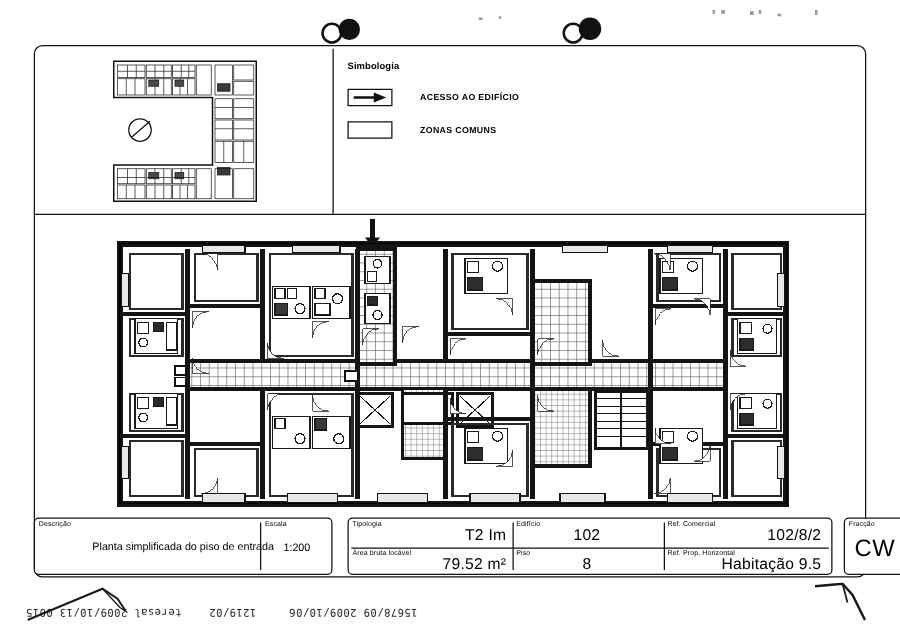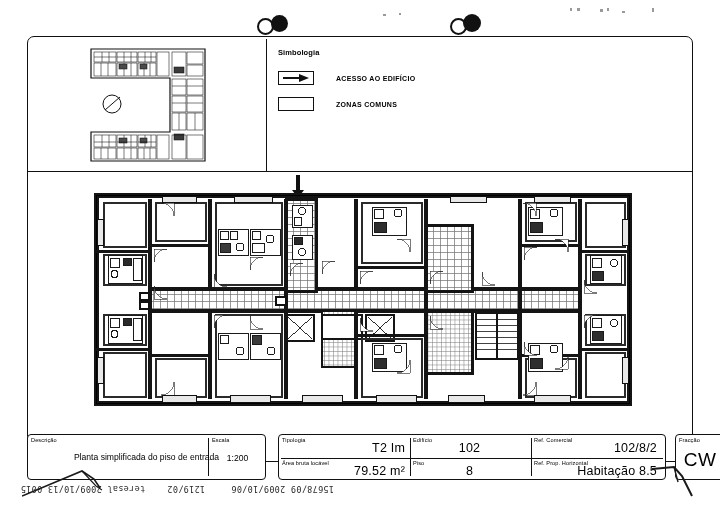--- a/index.html
+++ b/index.html
@@ -38,21 +38,21 @@
   .legend-sym svg{display:block;}
   .legend-lbl{font-size:7px;font-weight:bold;margin-left:22px;
               letter-spacing:.3px;}
 
   
   #plan-area{position:absolute;left:0;top:136px;right:0;bottom:0;overflow:hidden;}
   #entrance-arrow{position:absolute;left:263px;top:2px;}
   #floorplan{position:absolute;left:62px;top:16px;}
 
   
-  #titleblock{position:absolute;left:27px;top:434px;width:666px;height:56px;}
+  #titleblock{position:absolute;left:27px;top:414px;width:666px;height:56px;}
   .tb-box{position:absolute;border:1.2px solid #111;border-radius:4px;
           background:#fff;box-sizing:border-box;}
   .tb-cellhead{position:absolute;font-size:5.6px;left:3px;top:2px;
                letter-spacing:.1px;}
   .tb-val{position:absolute;right:6px;bottom:1px;font-size:12.5px;
           letter-spacing:.2px;}
   .vline{position:absolute;top:3px;bottom:3px;width:0;border-left:1px solid #111;}
   .hline{position:absolute;left:2px;right:2px;height:0;border-top:1px solid #111;}
 
   
@@ -457,21 +457,21 @@
     <div class="tb-cellhead" style="left:255px;">Ref. Comercial</div>
     <div class="tb-val" style="right:8px;top:6px;bottom:auto;">102/8/2</div>
 
     <div class="tb-cellhead" style="top:25px;">Área bruta locável</div>
     <div class="tb-val" style="right:260px;top:29px;bottom:auto;">79.52 m²</div>
 
     <div class="tb-cellhead" style="left:134px;top:25px;">Piso</div>
     <div class="tb-val" style="left:131px;right:136px;top:29px;bottom:auto;text-align:center;">8</div>
 
     <div class="tb-cellhead" style="left:255px;top:25px;">Ref. Prop. Horizontal</div>
-    <div class="tb-val" style="right:8px;top:29px;bottom:auto;">Habitação 8.5</div>
+    <div class="tb-val" style="right:8px;top:29px;bottom:auto;">Habitação 9.5</div>
   </div>
 
   <div class="tb-box" id="box-frac">
     <div class="tb-cellhead">Fracção</div>
     <div id="frac-val">CW</div>
   </div>
 </div>
 
 <div id="stamp">
   <span id="stamp-a">15678/09 2009/10/06</span><span id="stamp-b">1219/02</span><span>teresal 2009/10/13 0015</span>

